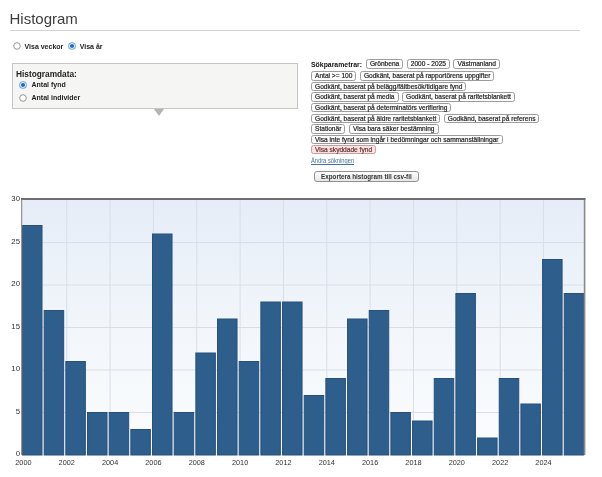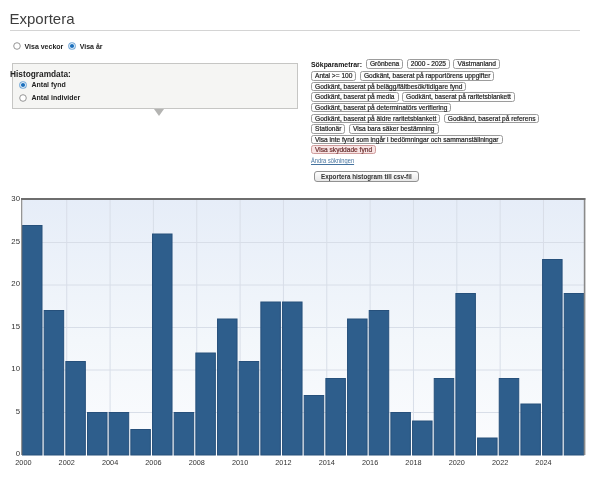--- a/index.html
+++ b/index.html
@@ -28,35 +28,35 @@
   #link{left:311px;top:157px;font-size:7px;color:#44729e;text-decoration:underline;
         display:inline-block;transform:scaleX(0.82);transform-origin:0 0;}
   #btn{left:313.5px;top:170.5px;width:105px;height:11.5px;box-sizing:border-box;
        border:1px solid #919191;border-radius:3px;
        background:linear-gradient(#fefefe,#e7e7e7);
        font-size:7px;font-weight:bold;color:#333;text-align:center;
        line-height:9.5px;white-space:nowrap;overflow:visible;}
 </style>
 </head>
 <body>
-<div class="abs" id="title">Exportera</div>
+<div class="abs" id="title">Histogram</div>
 <div class="abs" id="hr"></div>
 
 <svg class="rad abs" style="left:12.8px;top:41.8px" viewBox="0 0 8 8">
     <circle cx="4" cy="4" r="3.3" fill="#fff" stroke="#8a8a8a" stroke-width="0.9"></circle>
   </svg>
 <span class="rlbl abs" style="left:24.5px;top:42.5px;line-height:7px;">Visa veckor</span>
 <svg class="rad abs" style="left:67.8px;top:41.8px" viewBox="0 0 8 8">
     <circle cx="4" cy="4" r="3.3" fill="#fff" stroke="#74a9d8" stroke-width="1.1"></circle>
     <circle cx="4" cy="4" r="2.1" fill="#1a6fbd"></circle>
   </svg>
 <span class="rlbl abs" style="left:79.7px;top:42.5px;line-height:7px;">Visa år</span>
 
 <div class="abs" id="hbox"></div>
-<div class="abs" style="left:10px;top:69.7px;font-size:8.3px;font-weight:bold;color:#222;line-height:8px;">Histogramdata:</div>
+<div class="abs" style="left:16px;top:69.7px;font-size:8.3px;font-weight:bold;color:#222;line-height:8px;">Histogramdata:</div>
 <svg class="rad abs" style="left:19.2px;top:80.8px" viewBox="0 0 8 8">
     <circle cx="4" cy="4" r="3.3" fill="#fff" stroke="#74a9d8" stroke-width="1.1"></circle>
     <circle cx="4" cy="4" r="2.1" fill="#1a6fbd"></circle>
   </svg>
 <span class="rlbl abs" style="left:31.5px;top:81.3px;line-height:7px;">Antal fynd</span>
 <svg class="rad abs" style="left:19.2px;top:93.7px" viewBox="0 0 8 8">
     <circle cx="4" cy="4" r="3.3" fill="#fff" stroke="#8a8a8a" stroke-width="0.9"></circle>
   </svg>
 <span class="rlbl abs" style="left:31.5px;top:94.2px;line-height:7px;">Antal individer</span>
 <div class="abs" id="arrow"></div>

